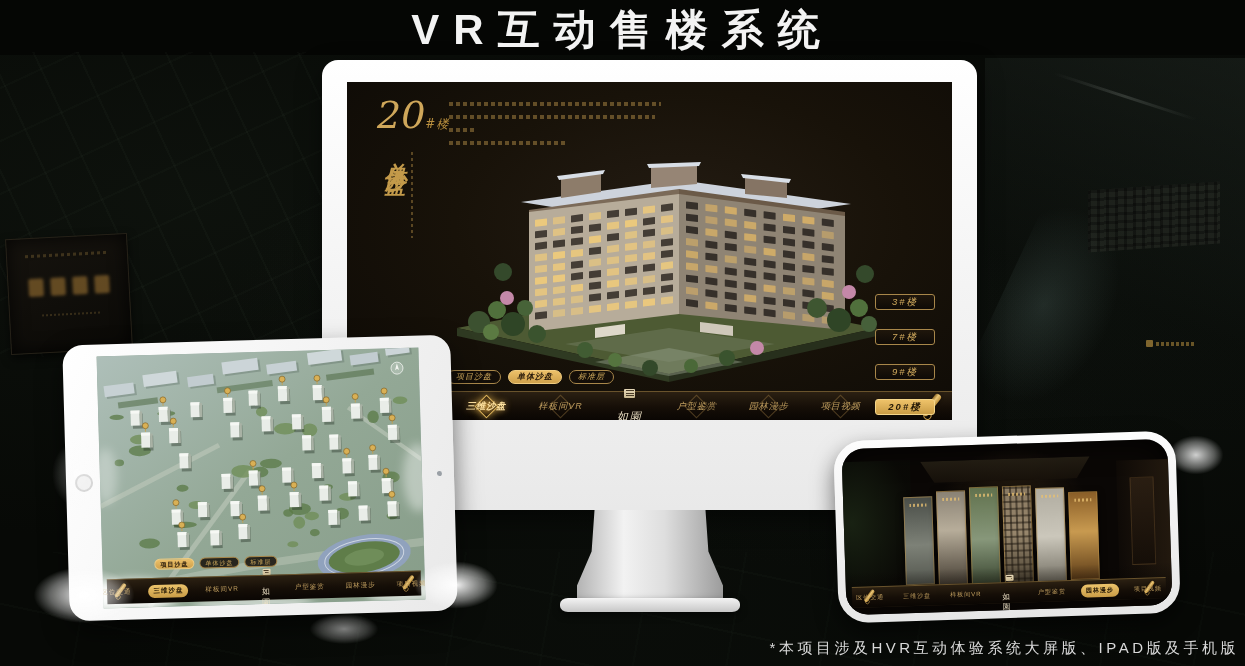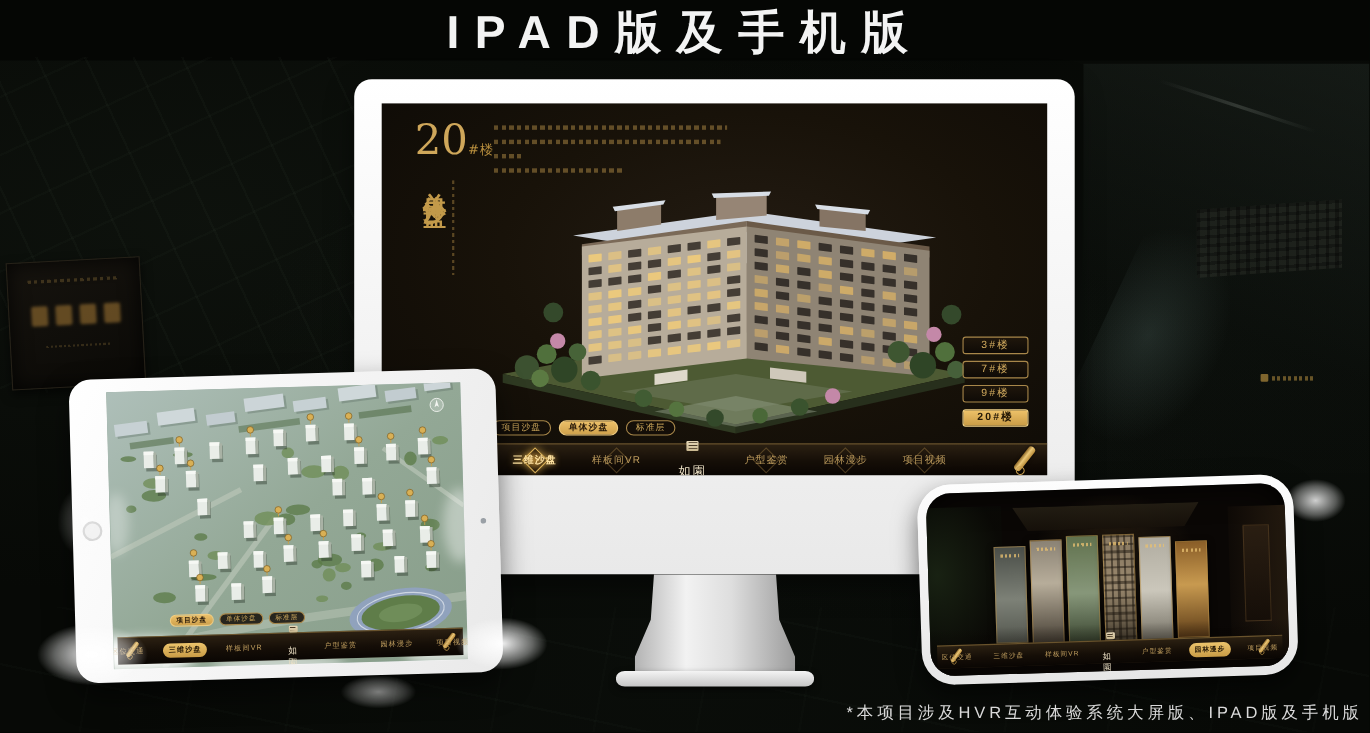--- a/index.html
+++ b/index.html
@@ -85,42 +85,42 @@
       background:repeating-linear-gradient(180deg,#4a3c28 0 1px, transparent 1px 2.6px);}
   .nav-logo-text{font-family:"DejaVu Serif",serif;font-size:11px;color:#eee2c6;letter-spacing:2px;}
   .scroll{position:absolute;width:26px;height:26px;}
   .scroll-bar{position:absolute;left:10px;top:-1px;width:7px;height:26px;border-radius:3px;display:block;
       background:linear-gradient(90deg,#8a6526,#ecc878 45%,#b98c3a);transform:rotate(38deg);
       box-shadow:0 0 3px rgba(0,0,0,.6);}
   .scroll-bar::after{content:"";position:absolute;right:-4px;bottom:-2px;width:6px;height:6px;
       border:1px solid #caa050;border-radius:50%;}
 
   
-  .monitor-wrap{position:absolute;left:322px;top:72px;width:655px;height:552px;z-index:2;}
+  .monitor-wrap{position:absolute;left:322px;top:60px;width:655px;height:552px;z-index:2;font-style:italic;}
   .monitor-frame{position:absolute;left:0;top:0;width:655px;height:450px;border-radius:16px;
       background:linear-gradient(#ffffff,#e9e9e9);box-shadow:0 10px 24px rgba(0,0,0,.5);}
   .stand-neck{position:absolute;left:255px;top:450px;width:146px;height:92px;
       background:linear-gradient(90deg,#b3b3b3,#f2f2f2 32%,#dedede 60%,#9c9c9c);
       clip-path:polygon(12% 0,88% 0,90% 45%,100% 82%,100% 100%,0 100%,0 82%,10% 45%);}
   .stand-base{position:absolute;left:238px;top:538px;width:180px;height:14px;border-radius:8px/6px;
       background:linear-gradient(#f4f4f4,#c6c6c6);box-shadow:0 3px 7px rgba(0,0,0,.5);}
   .m-screen{position:absolute;left:25px;top:22px;width:605px;height:338px;overflow:hidden;
       background:radial-gradient(ellipse at 55% 42%, #241c13 0%, #181209 48%, #0d0a06 100%);}
   .m-head-num{position:absolute;left:30px;top:14px;font-family:"DejaVu Serif",serif;
       font-size:38px;color:#cfa75a;line-height:1;}
   .m-head-num .suffix{font-size:12px;color:#b98f3e;letter-spacing:1px;}
   .m-head-sub{position:absolute;left:34px;top:64px;writing-mode:vertical-rl;
       font-family:"DejaVu Serif",serif;font-size:21px;font-weight:bold;color:#c39a4a;letter-spacing:4px;}
   .m-head-dash{position:absolute;left:64px;top:70px;width:2px;height:86px;opacity:.7;
       background:repeating-linear-gradient(180deg, rgba(185,145,70,.6) 0 3px, transparent 3px 6px);}
   .m-desc{position:absolute;left:102px;top:20px;width:212px;}
   .m-desc i{display:block;height:4px;margin-bottom:9px;opacity:.7;
       background:repeating-linear-gradient(90deg, rgba(190,150,75,.65) 0 4px, transparent 4px 7px);}
   #mRender{position:absolute;left:98px;top:50px;}
-  .m-floors{position:absolute;left:528px;top:212px;display:flex;flex-direction:column;gap:6px;z-index:2;}
+  .m-floors{position:absolute;left:528px;top:212px;display:flex;flex-direction:column;gap:19px;z-index:2;}
   .m-pills{position:absolute;left:100px;top:288px;display:flex;gap:7px;z-index:2;}
   .m-nav{position:absolute;left:0;bottom:0;width:100%;height:29px;gap:24px;
       padding-right:44px;box-sizing:border-box;font-size:9px;}
   .m-nav .scroll{right:8px;bottom:1px;}
 
   
   .tablet-wrap{position:absolute;left:66px;top:340px;width:388px;height:276px;
       transform:rotate(-1.6deg);z-index:3;}
   .tablet-frame{position:absolute;inset:0;border-radius:20px;
       background:linear-gradient(115deg,#ffffff,#e9e9e9);box-shadow:0 12px 26px rgba(0,0,0,.55);}
@@ -196,21 +196,21 @@
       <div class="glyph"></div>
       <div class="glyph"></div>
   </div>
   <div class="plaque-sub"></div>
 </div>
 <div class="bg-logo">
     <i></i>
     <b></b>
   </div>
 
-<div class="title">IPAD版及手机版</div>
+<div class="title">VR互动售楼系统</div>
 
 <div class="monitor-wrap">
   <div class="monitor-frame"></div>
   <div class="stand-neck"></div>
   <div class="stand-base"></div>
   <div class="m-screen">
 
     <div class="m-head-num">
       <span>20</span><span class="suffix">#楼</span>
     </div>

